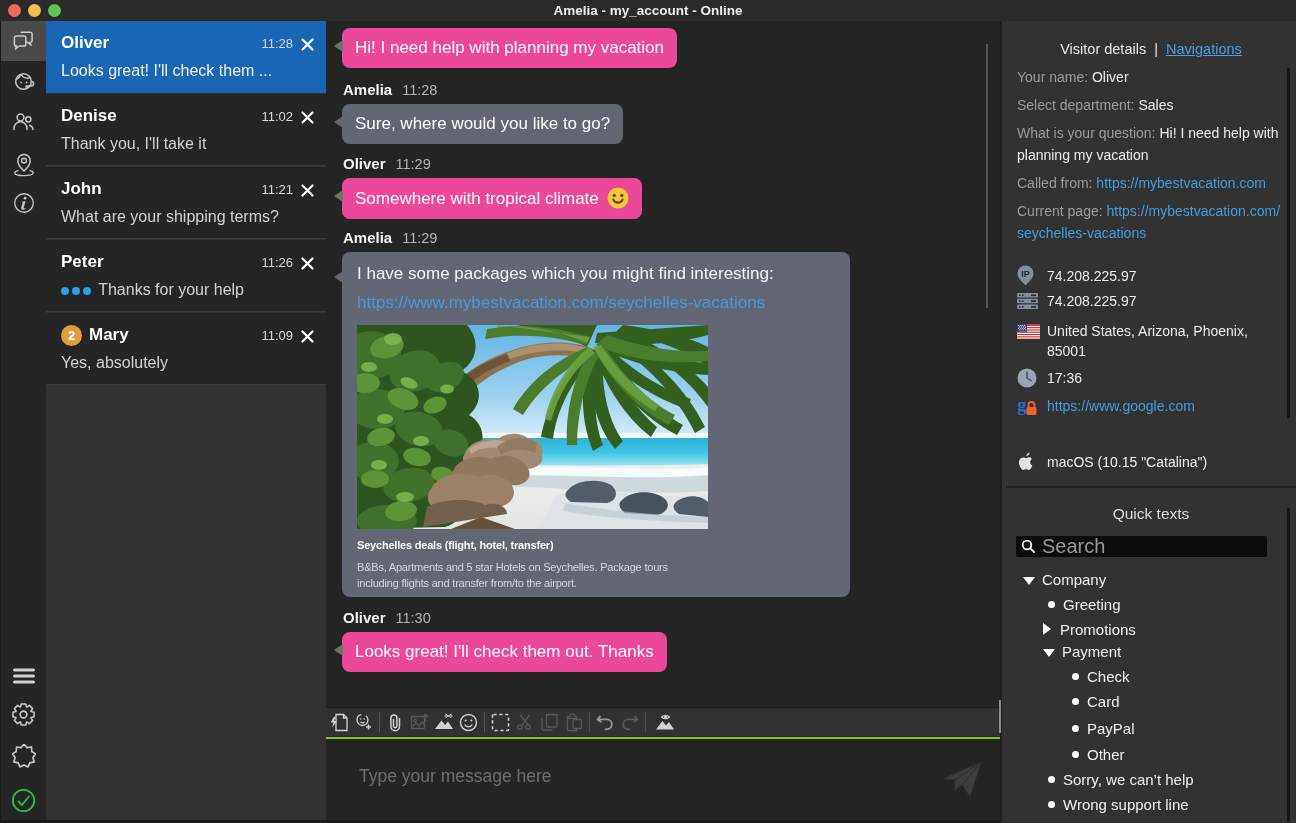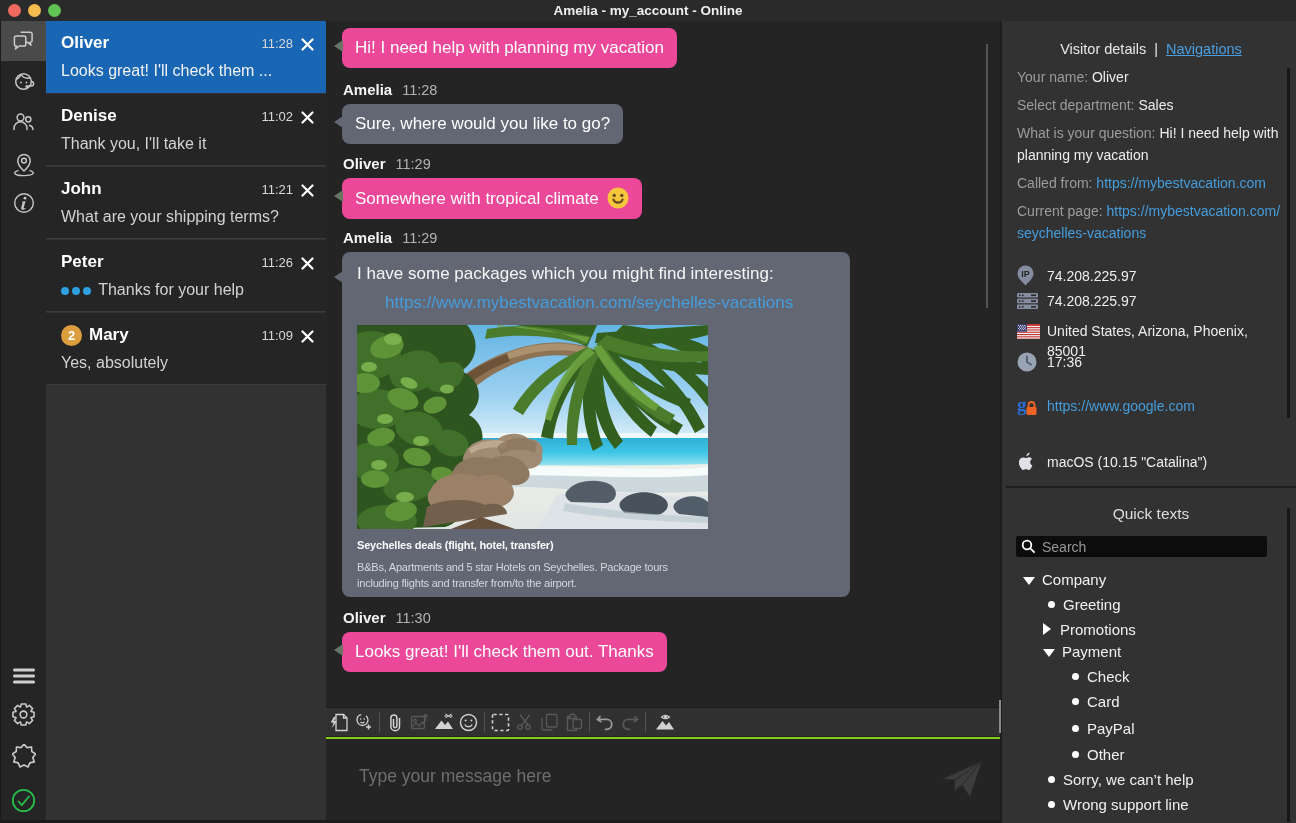--- a/index.html
+++ b/index.html
@@ -40,21 +40,21 @@
 .tail { position:absolute; width:0; height:0; border-top:7px solid transparent; border-bottom:7px solid transparent; }
 .tail.green2 { border-right:9px solid #677562; left:-8px; top:12px; border-top-width:6px; border-bottom-width:6px;}
 .tail.grey2 { border-right:9px solid #636774; left:-8px; top:12px; border-top-width:6px; border-bottom-width:6px;}
 .mlabel { position:absolute; left:17px; font-size:14.5px; color:#b3b3b3; }
 .mlabel b { color:#f5f5f5; font-weight:bold; margin-right:10px; font-size:15px; }
 a.lnk { color:#459ddc; text-decoration:none; }
 
 #card { position:absolute; left:16px; top:231px; width:508px; height:345px; background:#636774;
   border-radius:8px; padding:12px 15px; color:#f5f5f5; }
 #card .t1 { font-size:17px; }
-#card .t2 { font-size:17px; margin-top:9px;margin-left:28px; }
+#card .t2 { font-size:17px; margin-top:9px; }
 #card .cardtitle { font-size:11px; font-weight:bold; margin-top:10px; color:#fbfbfb; letter-spacing:-0.2px; }
 #card .carddesc { font-size:11px; color:#d4d7dc; margin-top:8px; line-height:16px; letter-spacing:-0.2px; }
 
 
 #toolbar { position:absolute; left:0; top:686px; width:674px; height:29px; background:#313132;
   border-top:1px solid #1b1b1b; display:flex; align-items:center; padding-left:1px; }
 .tbi { width:24.5px; display:flex; justify-content:center; align-items:center; }
 .tbsep { width:1px; height:20px; background:#525252; margin:0 3px; }
 #inputarea { position:absolute; left:0; top:716px; width:674px; height:82px; background:#242425;
   border-top:2px solid #84cc16; }
@@ -65,21 +65,21 @@
   color:#ededed; font-size:14px; }
 #rphead { position:absolute; top:11px; width:100%; text-align:center; font-size:14.5px; color:#e8e8e8; }
 #rphead a { color:#4a9fe0; text-decoration:underline; }
 .rlabel { color:#9c9c9c; }
 .rline { position:absolute; left:11px; width:270px; line-height:21.5px; }
 .irow { position:absolute; left:11px; width:270px; display:flex; align-items:center; line-height:20px; }
 .iico { width:30px; flex:0 0 30px; display:flex; align-items:center; }
 #qhead { position:absolute; top:475px; width:100%; text-align:center; font-size:15.5px; color:#dddddd; }
 #searchbox { position:absolute; left:10px; top:506px; width:251px; height:21px; background:#0c0c0c;
   border-radius:2px; display:flex; align-items:center; padding-left:5px; }
-#searchbox span { color:#989898; font-size:14px; margin-left:6px; }
+#searchbox span { color:#989898; font-size:20px; margin-left:6px; }
 .trow { position:absolute; font-size:15px; color:#f0f0f0; }
 .tri-d { display:inline-block; width:0; height:0; border-left:6px solid transparent;
   border-right:6px solid transparent; border-top:8px solid #fff; margin-right:7px; }
 .tri-r { display:inline-block; width:0; height:0; border-top:6px solid transparent;
   border-bottom:6px solid transparent; border-left:8px solid #fff; margin-right:9px; }
 .blt { display:inline-block; width:7px; height:7px; border-radius:50%; background:#fff;
   margin-right:8px; vertical-align:2px; }
 .sbar { position:absolute; background:#555; }
 </style>
 </head>
@@ -516,21 +516,21 @@
             <circle cx="7.6" cy="4.3" r="0.55"></circle>
             <circle cx="2.6" cy="5.7" r="0.55"></circle>
             <circle cx="4.6" cy="5.7" r="0.55"></circle>
             <circle cx="6.6" cy="5.7" r="0.55"></circle>
             <circle cx="8.6" cy="5.7" r="0.55"></circle>
           </g>
         </svg>
       </span>
       <span>United States, Arizona, Phoenix,<br>85001</span>
     </div>
-  <div class="irow" style="top:322px;"><span class="iico">
+  <div class="irow" style="top:338px;"><span class="iico">
         <svg width="20" height="20" viewBox="0 0 20 20">
           <circle cx="10" cy="10" r="9.5" fill="#9aa3b2"></circle>
           <path d="M10 4.5 V10 l4 2.5" stroke="#55617a" stroke-width="2" fill="none" stroke-linecap="round"></path>
         </svg>
       </span>17:36</div>
   <div class="irow" style="top:365px;">
       <span class="iico">
         <svg width="21" height="21" viewBox="0 0 21 21">
           <text x="0" y="15.5" font-size="19" font-weight="bold" font-family="Liberation Serif" fill="#2a6fdb">g</text>
           <g>

